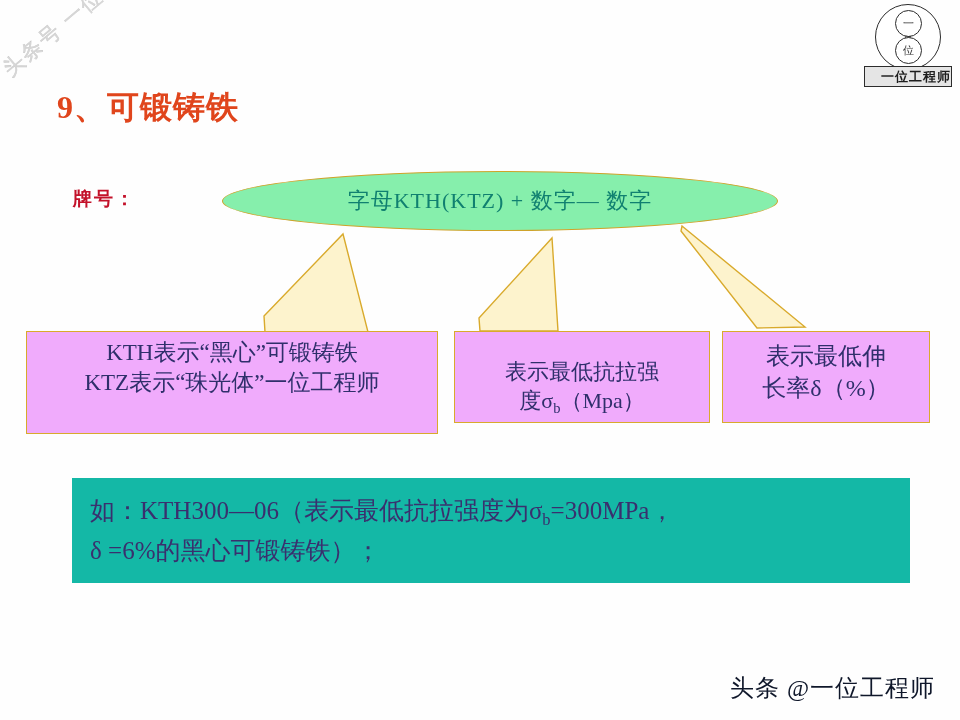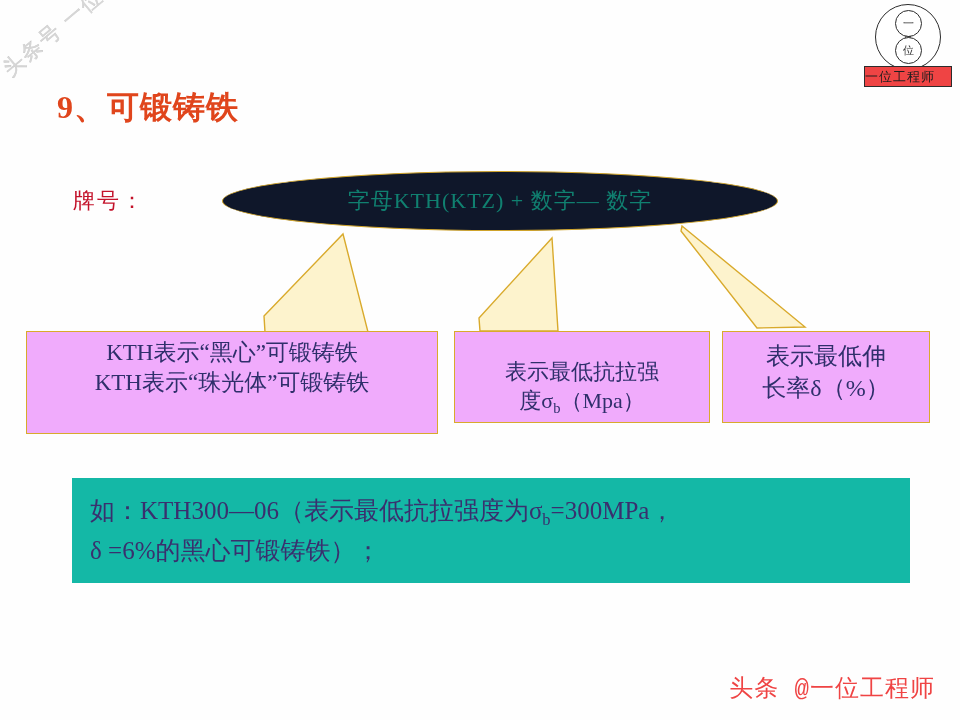--- a/index.html
+++ b/index.html
@@ -77,61 +77,62 @@
     font-family: "Liberation Sans", "DejaVu Sans", sans-serif;
     font-size: 9px;
     color: #2c2c2c;
     transform: rotate(90deg);
   }
   .logo-name {
     position: absolute;
     left: 0; top: 62px;
     width: 86px;
     border: 1.3px solid #2c2c2c;
-    background: #ef4444;
-    text-align: left;
+    background: #e5e5e5;
+    text-align: right;
     font-family: "Liberation Sans", "DejaVu Sans", sans-serif;
     font-size: 13px;
     line-height: 19px;
     letter-spacing: 1px;
     color: #1e1e1e;
+    font-weight: bold;
   }
 
   
   .heading {
     position: absolute;
     left: 57px;
     top: 86px;
     font-size: 32px;
     font-weight: bold;
     color: #e0451c;
     letter-spacing: 1px;
     white-space: nowrap;
   }
 
   
   .label-paihao {
     position: absolute;
     left: 73px;
     top: 186px;
-    font-size: 22px;
-    font-weight: normal;
+    font-size: 19px;
+    font-weight: bold;
     color: #c3122a;
     letter-spacing: 2px;
     white-space: nowrap;
   }
 
   
   .ellipse {
     position: absolute;
     left: 222px;
     top: 171px;
     width: 554px;
     height: 58px;
-    background: #0f172a;
+    background: #86efac;
     border: 1.6px solid #cfa32a;
     border-radius: 50%;
     display: flex;
     align-items: center;
     justify-content: center;
   }
   .ellipse-text {
     font-size: 22px;
     color: #108070;
     letter-spacing: 1px;
@@ -195,23 +196,23 @@
     font-size: 25px;
     line-height: 1.48;
   }
   .example-box .line { display: block; white-space: nowrap; }
 
   
   .wm-bottom {
     position: absolute;
     right: 25px;
     bottom: 16px;
-    font-family: Liberation Mono, monospace;
+    font-family: Liberation Serif, serif;
     font-size: 24px;
-    color: #ef4444;
+    color: #0f172a;
     letter-spacing: 1px;
     white-space: nowrap;
     text-shadow: 1px 1px 0 #ffffff;
   }
 </style>
 </head>
 <body>
 
 <div id="slide">
 
@@ -234,21 +235,21 @@
     <polygon points="552,238 558,331 480,331 479,318" fill="#fdf3cd" stroke="#d9aa2c" stroke-width="1.4"></polygon>
     <polygon points="682,226 805,327 757,328 681,231" fill="#fdf3cd" stroke="#d9aa2c" stroke-width="1.4"></polygon>
   </svg>
 
   <div class="ellipse">
     <span class="ellipse-text">字母KTH(KTZ) + 数字— 数字</span>
   </div>
 
   <div class="callout" id="callout-1">
     <span class="line">KTH表示“黑心”可锻铸铁</span>
-    <span class="line">KTH表示“珠光体”可锻铸铁</span>
+    <span class="line">KTZ表示“珠光体”一位工程师</span>
   </div>
 
   <div class="callout" id="callout-2">
     <span class="line">表示最低抗拉强</span>
     <span class="line"><span>度σ</span><span class="sub">b</span><span>（Mpa）</span></span>
   </div>
 
   <div class="callout" id="callout-3">
     <span class="line">表示最低伸</span>
     <span class="line">长率δ（%）</span>

